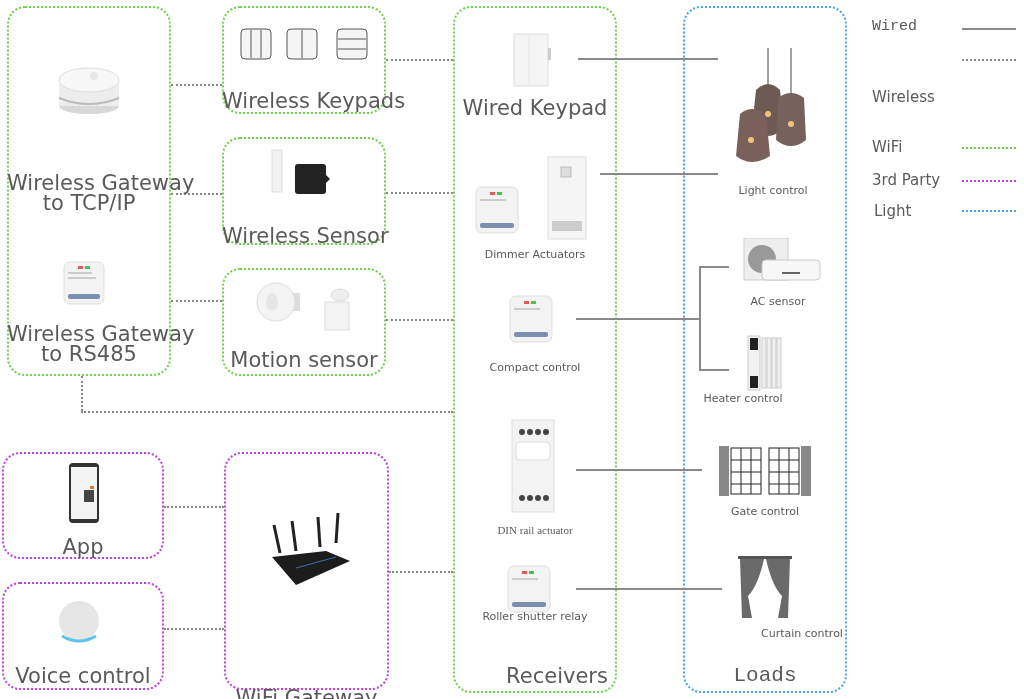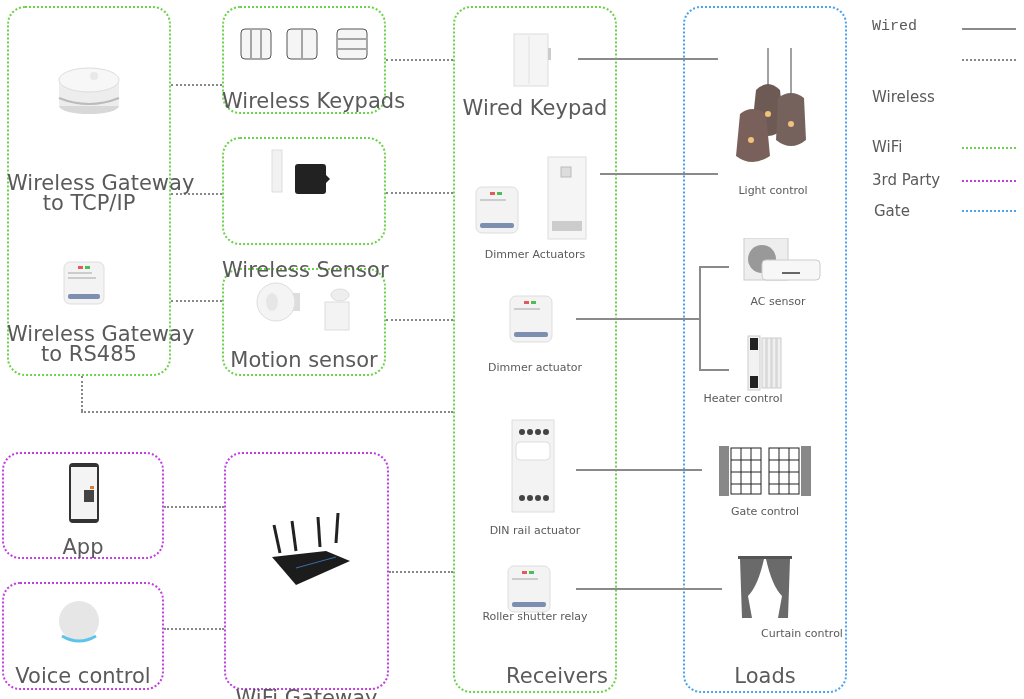--- a/index.html
+++ b/index.html
@@ -105,21 +105,21 @@
   <svg width="14" height="46">
       <rect x="2" y="2" width="10" height="42" fill="#f2f2f2" stroke="#ddd"></rect>
     </svg>
 </div>
 <div class="ico" style="left:294px;top:163px;width:36px;height:32px;">
   <svg width="36" height="32">
       <rect x="1" y="1" width="31" height="30" rx="3" fill="#222"></rect>
       <polygon points="32,12 36,16 32,20" fill="#222"></polygon>
     </svg>
 </div>
-<div class="lbl big" style="left:222px;top:224px;width:164px;margin-top:34px;">Wireless Sensor</div>
+<div class="lbl big" style="left:222px;top:224px;width:164px;">Wireless Sensor</div>
 
 <div class="ico" style="left:256px;top:281px;width:46px;height:42px;">
   <svg width="46" height="42">
       <rect x="22" y="12" width="22" height="18" fill="#ddd"></rect>
       <circle cx="20" cy="21" r="19" fill="#f4f4f4" stroke="#ddd"></circle>
       <ellipse cx="16" cy="21" rx="6" ry="9" fill="#e6e6e6"></ellipse>
     </svg>
 </div>
 <div class="ico" style="left:322px;top:288px;width:30px;height:44px;">
   <svg width="30" height="44">
@@ -188,37 +188,37 @@
 
 <div class="ico" style="left:508px;top:292px;width:46px;height:52px;">
   <svg width="46" height="52">
       <rect x="2" y="4" width="42" height="46" rx="6" fill="#f3f3f3" stroke="#ddd"></rect>
       <rect x="16" y="9" width="5" height="3" fill="#e25b5b"></rect>
       <rect x="23" y="9" width="5" height="3" fill="#4bbf55"></rect>
       <rect x="6" y="16" width="26" height="2" fill="#ccc"></rect>
       <rect x="6" y="40" width="34" height="5" rx="2" fill="#7d8fb0"></rect>
     </svg>
 </div>
-<div class="lbl small" style="left:453px;top:361px;width:164px;">Dimmer actuator</div>
+<div class="lbl small" style="left:453px;top:361px;width:164px;">Compact control</div>
 
 <div class="ico" style="left:510px;top:418px;width:46px;height:96px;">
   <svg width="46" height="96">
       <rect x="2" y="2" width="42" height="92" fill="#f3f3f3" stroke="#ddd"></rect>
       <circle cx="12" cy="14" r="3" fill="#444"></circle>
       <circle cx="20" cy="14" r="3" fill="#444"></circle>
       <circle cx="28" cy="14" r="3" fill="#444"></circle>
       <circle cx="36" cy="14" r="3" fill="#444"></circle>
       <rect x="6" y="24" width="34" height="18" rx="4" fill="#fff" stroke="#ddd"></rect>
       <circle cx="12" cy="80" r="3" fill="#444"></circle>
       <circle cx="20" cy="80" r="3" fill="#444"></circle>
       <circle cx="28" cy="80" r="3" fill="#444"></circle>
       <circle cx="36" cy="80" r="3" fill="#444"></circle>
     </svg>
 </div>
-<div class="lbl small" style="left:453px;top:524px;width:164px;">DIN rail actuator</div>
+<div class="lbl small" style="left:453px;top:524px;width:164px;font-family:Liberation Serif, serif;">DIN rail actuator</div>
 
 <div class="ico" style="left:506px;top:560px;width:46px;height:54px;">
   <svg width="46" height="54">
       <rect x="2" y="6" width="42" height="46" rx="6" fill="#f3f3f3" stroke="#ddd"></rect>
       <rect x="16" y="11" width="5" height="3" fill="#e25b5b"></rect>
       <rect x="23" y="11" width="5" height="3" fill="#4bbf55"></rect>
       <rect x="6" y="18" width="26" height="2" fill="#ccc"></rect>
       <rect x="6" y="42" width="34" height="5" rx="2" fill="#7d8fb0"></rect>
     </svg>
 </div>
@@ -289,24 +289,24 @@
 
 <div class="ico" style="left:738px;top:556px;width:54px;height:64px;">
   <svg width="54" height="64">
       <rect x="0" y="0" width="54" height="3" fill="#555"></rect>
       <path d="M2 3 L26 3 Q20 30 10 40 L14 62 L4 62 Z" fill="#6a6a6a"></path>
       <path d="M52 3 L28 3 Q34 30 44 40 L40 62 L50 62 Z" fill="#6a6a6a"></path>
     </svg>
 </div>
 <div class="lbl small" style="left:720px;top:627px;width:164px;">Curtain control</div>
 
-<div class="lbl big" style="left:683px;top:664px;width:164px;">Loads</div>
+<div class="lbl big" style="left:683px;top:664px;width:164px;font-family:Liberation Mono, monospace;">Loads</div>
 
 <div class="leg-text" style="left:872px;top:18px;font-family:Liberation Mono, monospace;">Wired</div>
 <div class="leg-line" style="left:962px;top:28px;border-top:2px solid #8a8a8a;"></div>
 <div class="leg-text" style="left:872px;top:46px;margin-top:42px;">Wireless</div>
 <div class="leg-line" style="left:962px;top:59px;border-top:2px dotted #888;"></div>
 <div class="leg-text" style="left:872px;top:138px;">WiFi</div>
 <div class="leg-line" style="left:962px;top:147px;border-top:2px dotted #6cd24a;"></div>
 <div class="leg-text" style="left:872px;top:171px;">3rd Party</div>
 <div class="leg-line" style="left:962px;top:180px;border-top:2px dotted #c13ee0;"></div>
-<div class="leg-text" style="left:874px;top:202px;">Gate</div>
+<div class="leg-text" style="left:874px;top:202px;">Light</div>
 <div class="leg-line" style="left:962px;top:210px;border-top:2px dotted #4aa3ef;"></div>
 
 </body></html>

